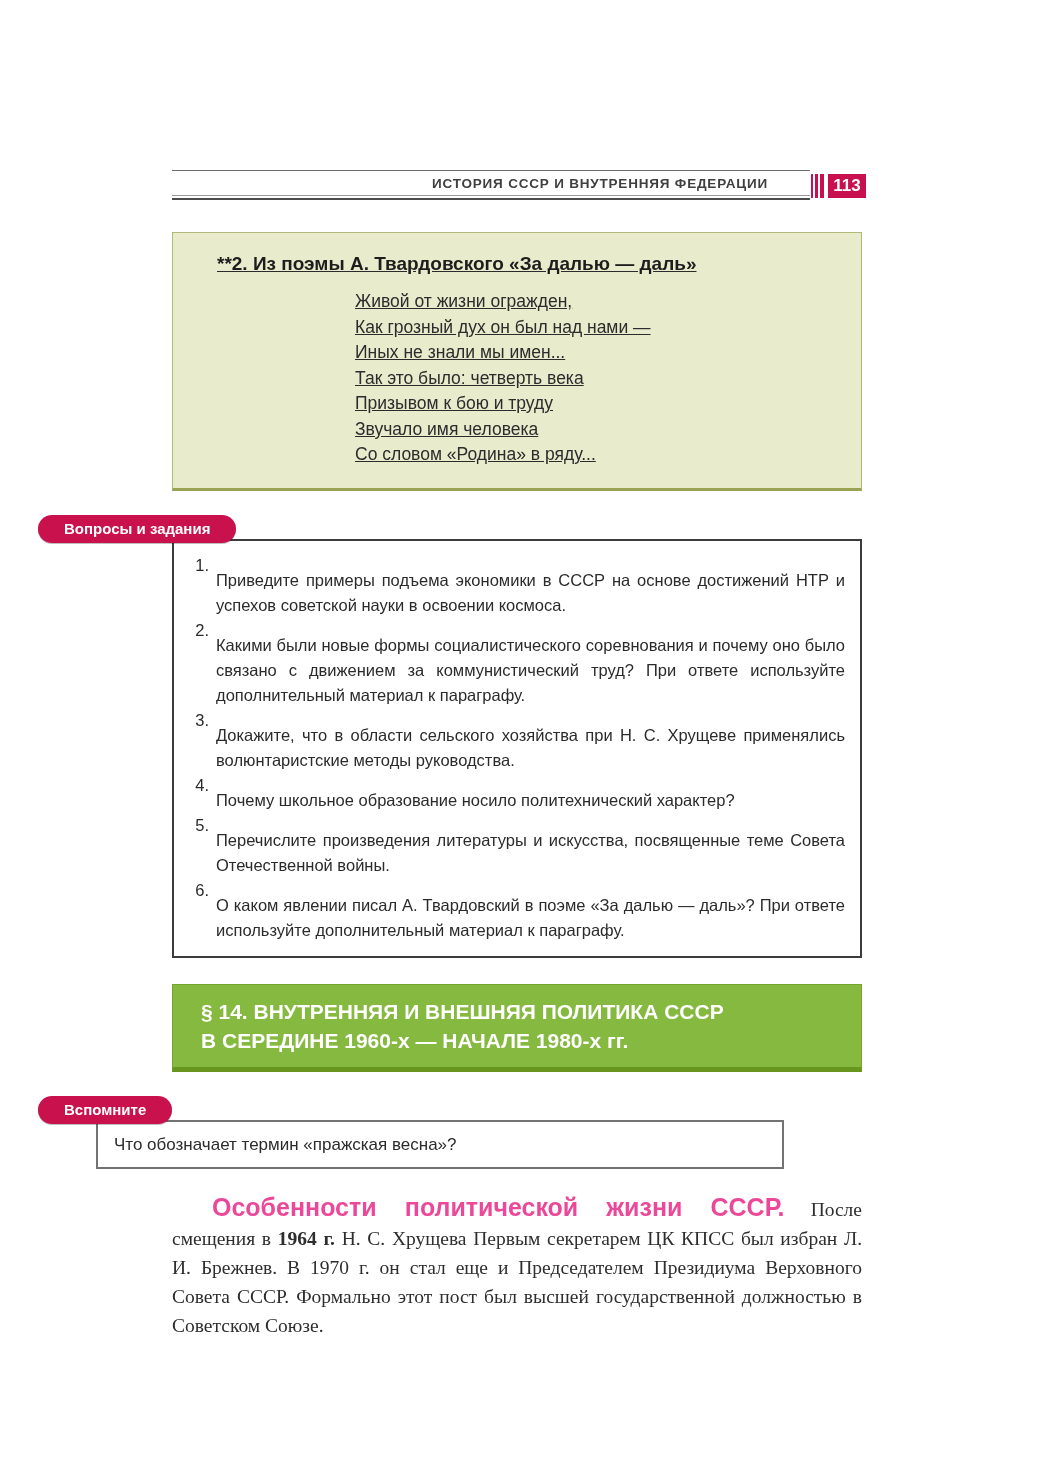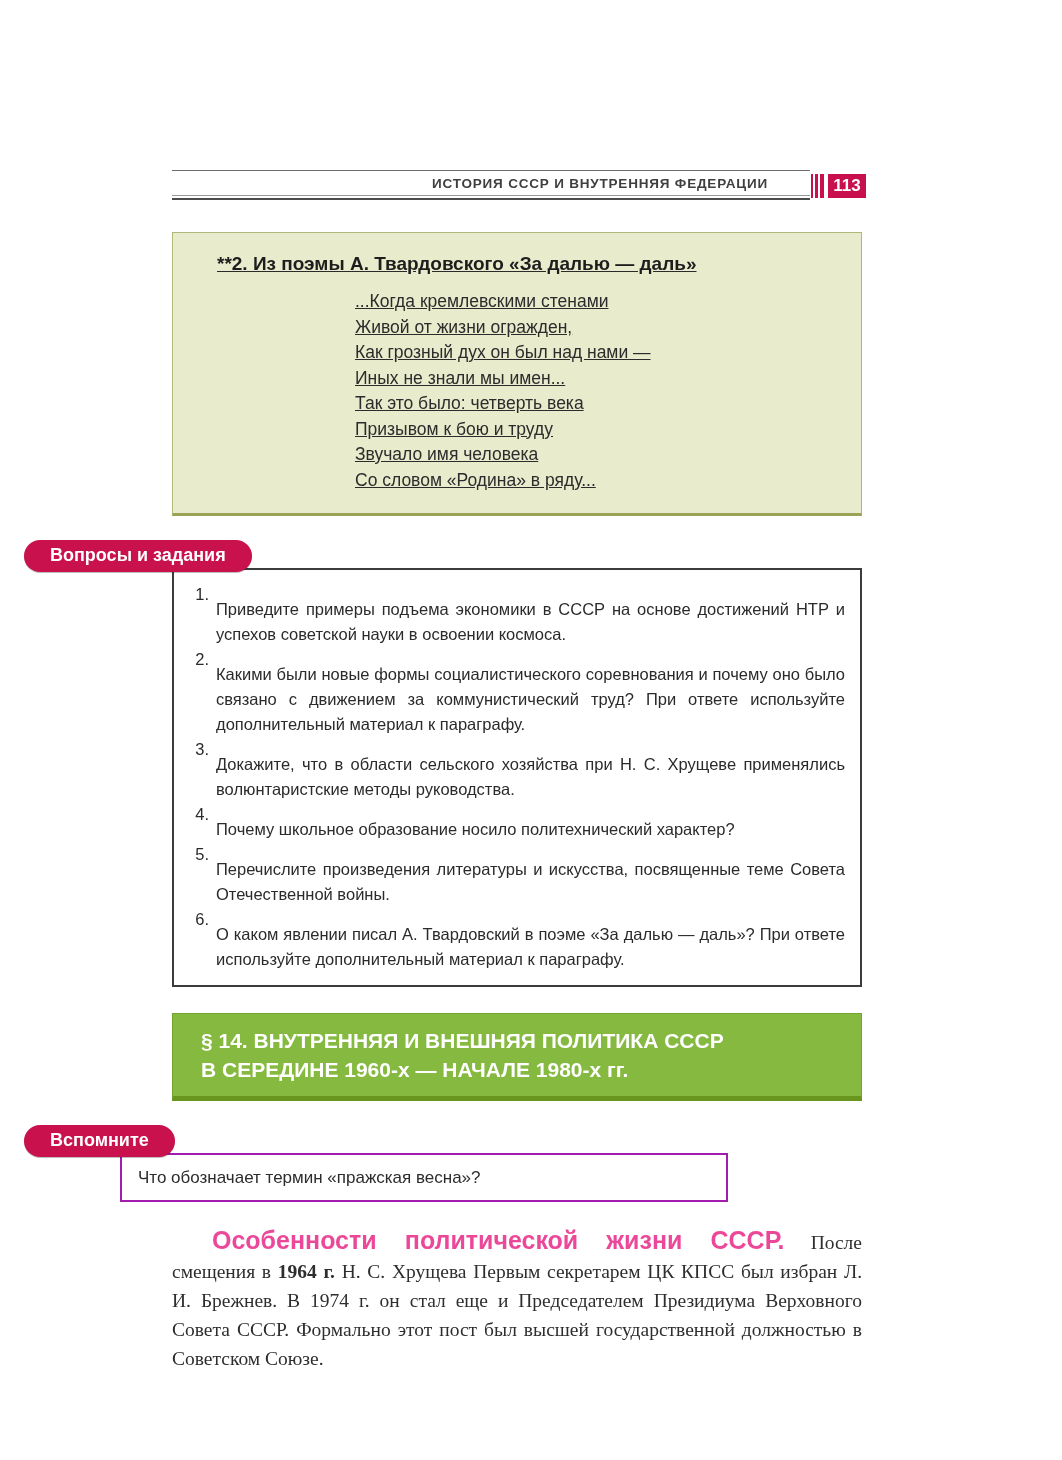--- a/index.html
+++ b/index.html
@@ -45,23 +45,23 @@
     padding: 18px 20px 20px 44px;
     text-decoration: underline;
   }
   .poem-title { font-size: 19px; font-weight: bold; color: #1d1d1d; line-height: 26px; }
   .poem-lines { margin: 12px 0 0 138px; }
   .poem-line { font-size: 17.5px; line-height: 25.5px; color: #2c2c2c; }
 
   
   .badge {
     display: inline-block; position: relative; z-index: 2;
-    margin: 24px 0 -4px 24px;
+    margin: 24px 0 -4px 38px;
     background: #c9114d; color: #ffffff;
-    font-size: 18px; font-weight: bold;
+    font-size: 15px; font-weight: bold;
     padding: 5px 26px 6px 26px;
     border-radius: 16px;
     box-shadow: 0 1px 0 rgba(0,0,0,0.25);
   }
 
   
   .questions-box {
     position: relative; z-index: 1;
     margin-left: 172px; width: 690px; box-sizing: border-box;
     border: 2px solid #3c3c3c; background: #ffffff;
@@ -77,22 +77,22 @@
     background: #85b93f;
     border: 1px solid #74a430; border-bottom: 5px solid #67951d;
     color: #ffffff; font-weight: bold;
     font-size: 21px; line-height: 29px;
     padding: 12px 36px 12px 28px;
   }
 
   
   .recall-box {
     position: relative; z-index: 1;
-    margin-left: 120px; width: 608px; box-sizing: border-box;
-    border: 2px solid #a21caf; background: #ffffff;
+    margin-left: 96px; width: 688px; box-sizing: border-box;
+    border: 2px solid #737373; background: #ffffff;
     padding: 11px 16px 11px 16px;
     font-size: 17px; line-height: 23px; color: #2c2c2c;
   }
 
   
   .body-paragraph {
     margin: 24px 0 0 172px; width: 690px;
     font-family: "Liberation Serif", serif;
     font-size: 19.5px; line-height: 29px;
     color: #2e2e2e; text-align: justify; text-indent: 40px;
@@ -120,21 +120,20 @@
       <span class="pnbar b1"></span>
       <span class="pnbar b2"></span>
       <span class="pnbar b3"></span>
       <span class="pagenum-box">113</span>
     </div>
   </div>
 
   <div class="poem-box">
     <div class="poem-title">**2. Из поэмы А. Твардовского «За далью — даль»</div>
     <div class="poem-lines">
-      <div class="poem-line">...Когда кремлевскими стенами</div>
       <div class="poem-line">Живой от жизни огражден,</div>
       <div class="poem-line">Как грозный дух он был над нами —</div>
       <div class="poem-line">Иных не знали мы имен...</div>
       <div class="poem-line">Так это было: четверть века</div>
       <div class="poem-line">Призывом к бою и труду</div>
       <div class="poem-line">Звучало имя человека</div>
       <div class="poem-line">Со словом «Родина» в ряду...</div>
     </div>
   </div>
 
@@ -173,15 +172,15 @@
     <div>В СЕРЕДИНЕ 1960-х — НАЧАЛЕ 1980-х гг.</div>
   </div>
 
   <div>
     <span class="badge">Вспомните</span>
   </div>
   <div class="recall-box">
     <span>Что обозначает термин «пражская весна»?</span>
   </div>
 
-  <p class="body-paragraph"><span class="para-lead">Особенности политической жизни СССР.</span><span> После смещения в </span><span class="para-bold">1964 г.</span><span> Н. С. Хрущева Первым секретарем ЦК КПСС был избран Л. И. Брежнев. В 1974 г. он стал еще и Председателем Президиума Верховного Совета СССР. Формально этот пост был высшей государственной должностью в Советском Союзе.</span></p>
+  <p class="body-paragraph"><span class="para-lead">Особенности политической жизни СССР.</span><span> После смещения в </span><span class="para-bold">1964 г.</span><span> Н. С. Хрущева Первым секретарем ЦК КПСС был избран Л. И. Брежнев. В 1970 г. он стал еще и Председателем Президиума Верховного Совета СССР. Формально этот пост был высшей государственной должностью в Советском Союзе.</span></p>
 
 </div>
 
 </body></html>

